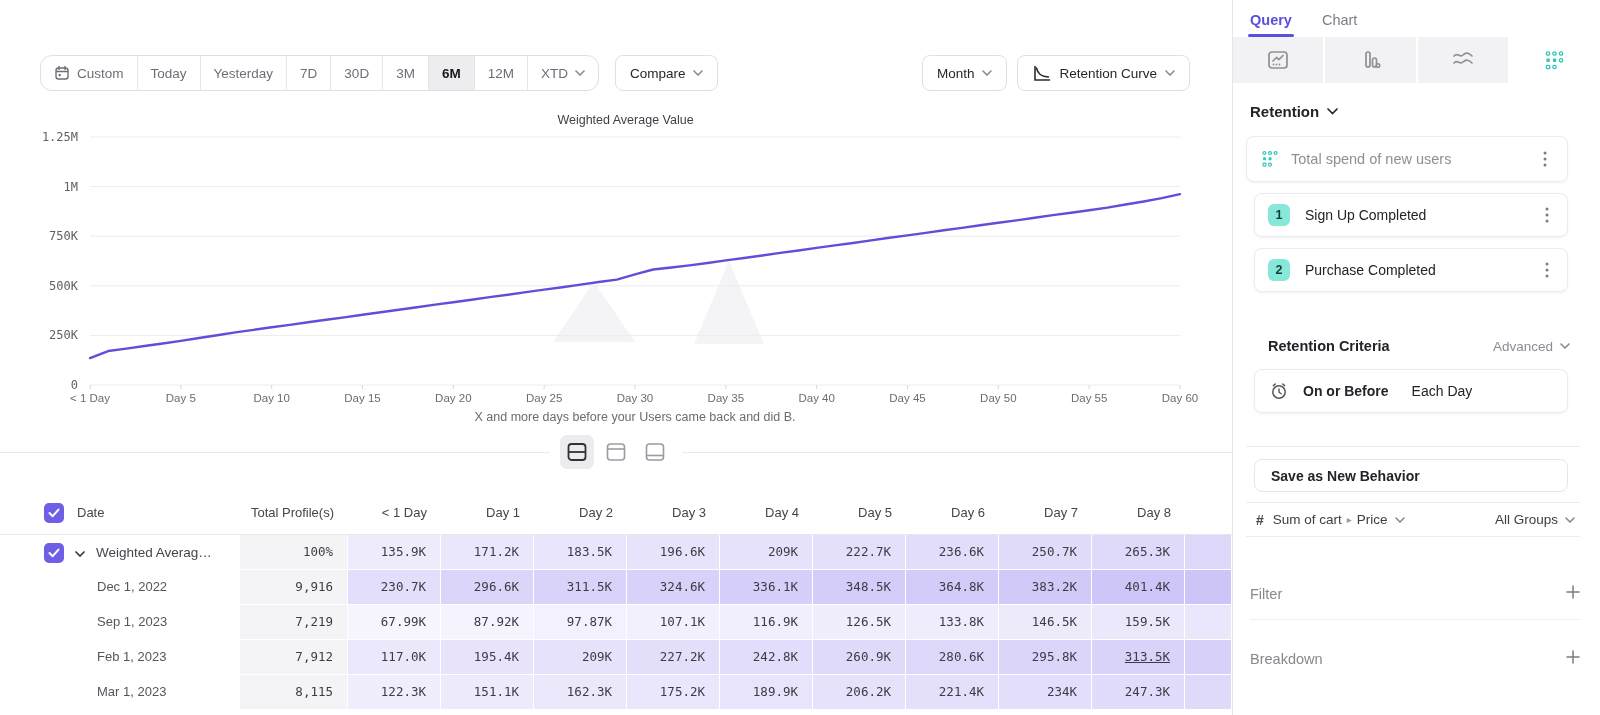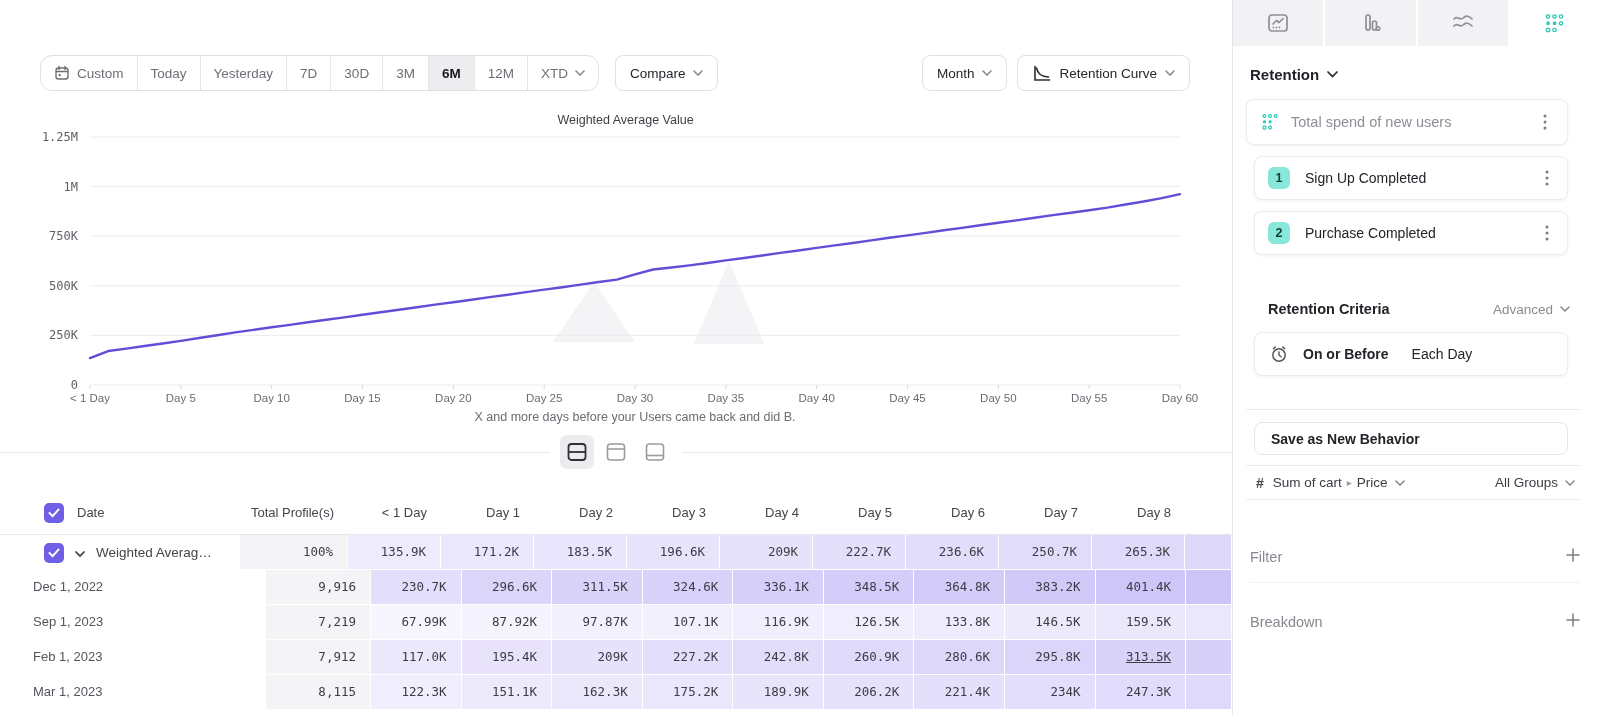--- a/index.html
+++ b/index.html
@@ -42,21 +42,21 @@
   
   .table-wrap { position:absolute; top:491px; left:0; width:1232px; bottom:0; overflow:hidden; }
   .thead { display:flex; height:44px; align-items:center; border-bottom:1px solid #e8e8eb; }
   .th { font-size:13px; font-weight:500; color:#45454d; text-align:right; padding-right:14px; }
   .th.first { text-align:left; display:flex; align-items:center; gap:13px; padding-left:44px; padding-right:0; }
   .trow { display:flex; height:35px; }
   .td { font-family:"DejaVu Sans Mono", monospace; font-size:12.5px; color:#3c3c44;
         text-align:right; padding-right:14px; line-height:34px;
         border-right:1px solid #fff; border-bottom:1px solid #fff; }
   .td.datecell { font-family:"Liberation Sans", sans-serif; font-size:13px; color:#55555d;
-        text-align:left; border:none; background:#fff;margin-left:33px; }
+        text-align:left; padding-left:97px; border:none; background:#fff; }
   .td.rowhead { display:flex; align-items:center; gap:11px; padding-left:44px; line-height:normal; border:none; background:#fff; }
   .rowhead-label { font-family:"Liberation Sans", sans-serif; font-size:13.5px; color:#44444c;
         white-space:nowrap; overflow:hidden; text-overflow:ellipsis; max-width:120px; }
   .td.total { background:#f4f4f6; }
   .checkbox { width:20px; height:20px; border-radius:5px; background:#6e5fe6; display:flex; align-items:center; justify-content:center; flex:0 0 20px; }
 
   
   .panel-tabs { padding:12px 0 0 17px; display:flex; gap:30px; }
   .tab { font-size:14.5px; color:#7d7d87; font-weight:500; padding-bottom:9px; position:relative; }
   .tab.active { color:#5b4fdd; font-weight:600; }
@@ -341,20 +341,24 @@
             <div class="td" style="width: 93px; background: rgba(122, 99, 235, 0.2);">221.4K</div>
             <div class="td" style="width: 93px; background: rgba(122, 99, 235, 0.21);">234K</div>
             <div class="td" style="width: 93px; background: rgba(122, 99, 235, 0.224);">247.3K</div>
             <div class="td" style="width: 47px; background: rgba(122, 99, 235, 0.235);"></div>
           </div>
         </div>
     </div>
   </div>
 
   <div class="panel">
+    <div class="panel-tabs">
+      <div class="tab active"><span>Query</span></div>
+      <div class="tab"><span>Chart</span></div>
+    </div>
 
     <div class="icon-strip">
       <div class="icon-cell">
         <svg width="24" height="24" viewBox="0 0 24 24">
           <rect x="3" y="4" width="18" height="16" rx="3" stroke="#8f8f98" stroke-width="1.7" fill="none"></rect>
           <polyline points="7,13 10.5,9.5 13,11.5 17,7.5" stroke="#8f8f98" stroke-width="1.7" fill="none" stroke-linecap="round" stroke-linejoin="round"></polyline>
           <circle cx="7.5" cy="16.5" r="0.9" fill="#8f8f98"></circle>
             <circle cx="10.5" cy="16.5" r="0.9" fill="#8f8f98"></circle>
             <circle cx="13.5" cy="16.5" r="0.9" fill="#8f8f98"></circle>
         </svg>

